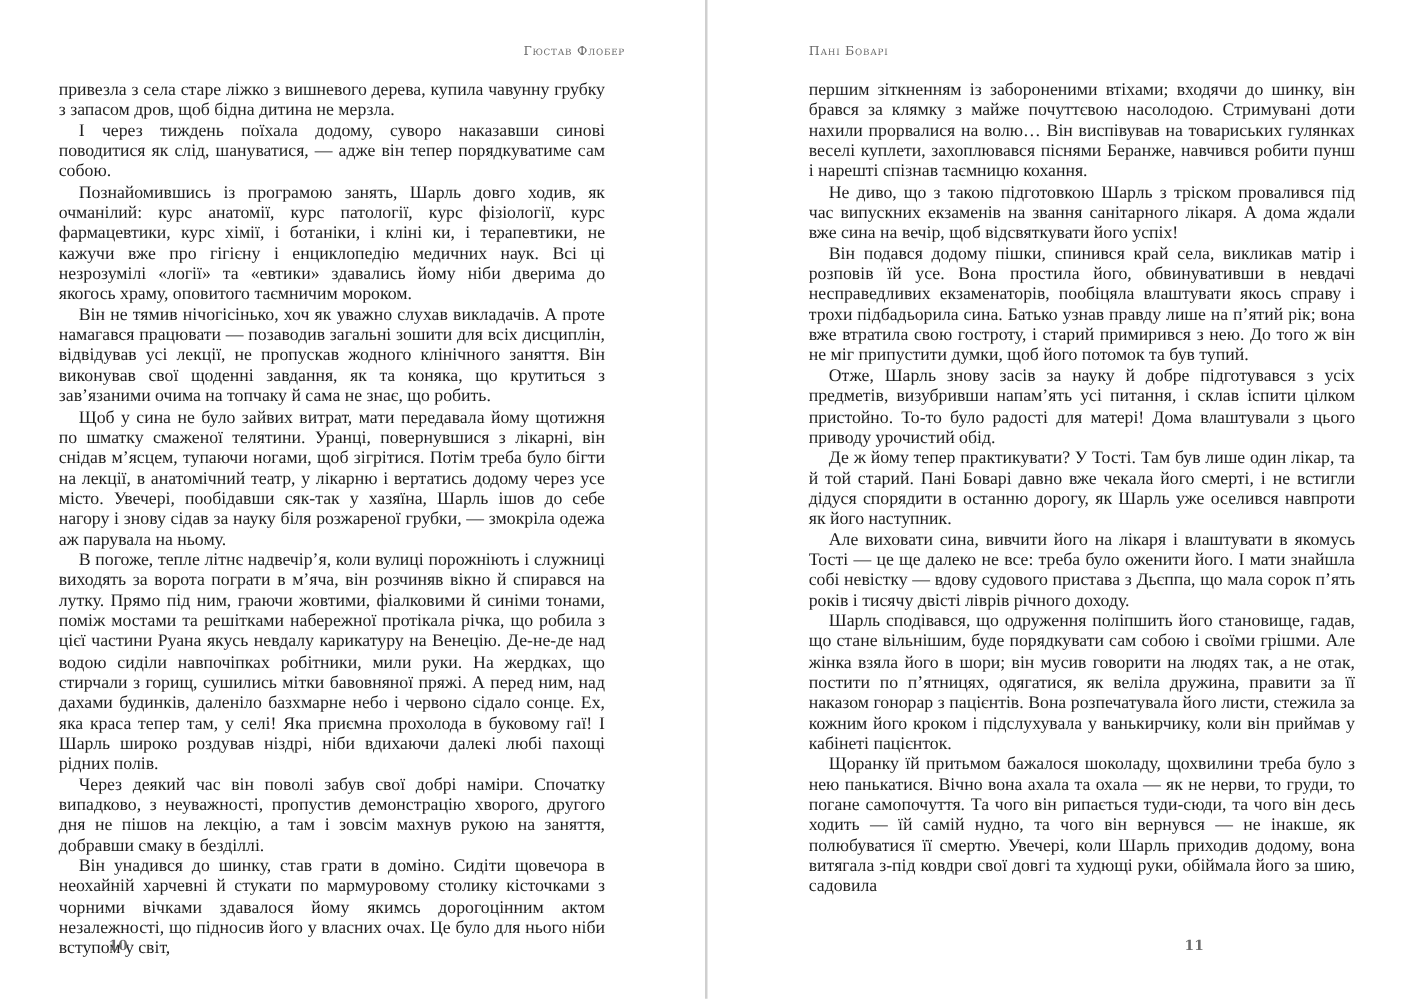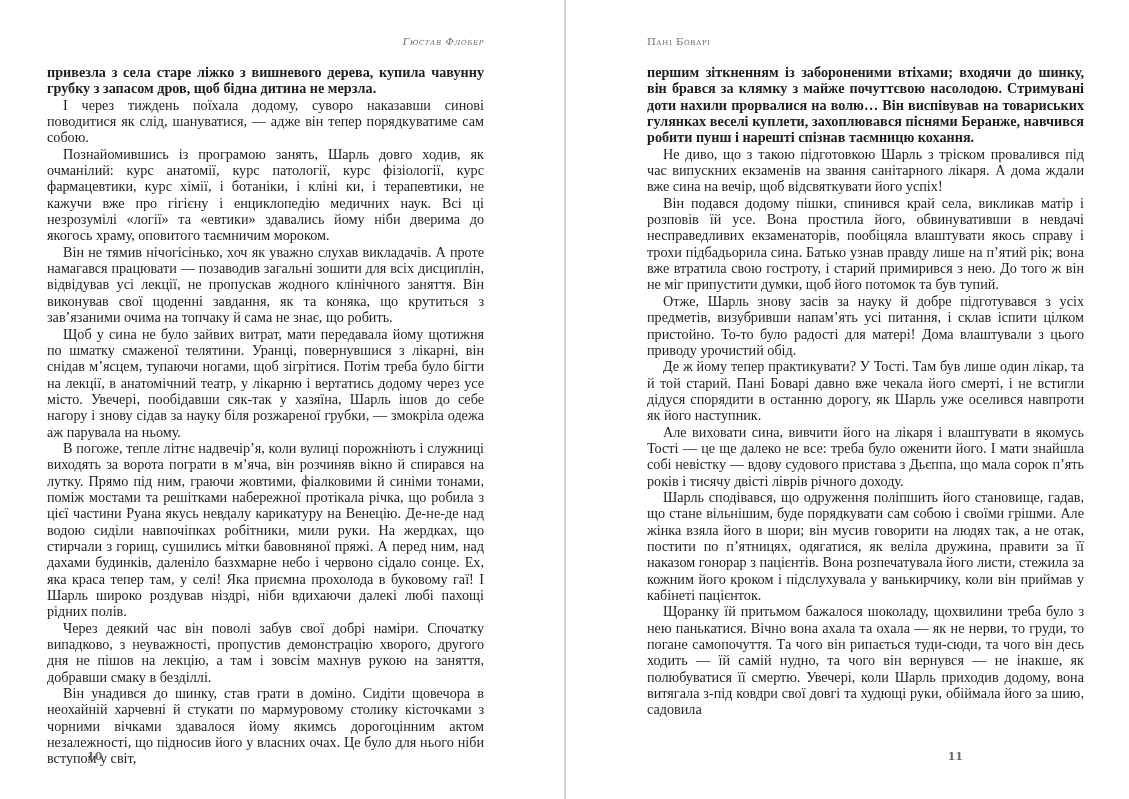--- a/index.html
+++ b/index.html
@@ -7,31 +7,31 @@
   .spread { position: absolute; left: 0; top: 0; width: 1129px; height: 799px; background: #fff; }
   .gutter { position: absolute; left: 564px; top: 0; width: 2px; height: 799px; background: #cfcfcf; }
   .page { position: absolute; top: 0; height: 799px; }
   .page.left { left: 0; width: 564px; }
   .page.right { left: 566px; width: 447px; }
   .running-head {
     position: absolute; top: 36px;
     font-family: "DejaVu Serif", serif; font-size: 10px; letter-spacing: 0.6px;
     color: #6b6b6b; font-variant: small-caps; white-space: nowrap;
   }
-  .left .running-head { right: 80px; font-style: italic; }
+  .left .running-head { right: 64px; }
   .right .running-head { left: 81px; }
   .text {
     position: absolute; top: 64px; width: 437px;
     font-family: "Liberation Serif", serif; font-size: 14.2px; line-height: 16.35px;
     color: #1e1e1e; text-align: justify; hyphens: manual;
   }
   .left .text { left: 47px; }
   .right .text { left: 81px; }
   .text p { margin: 0; text-indent: 16px; }
-  .text p.cont { text-indent: 0; font-weight: bold; }
+  .text p.cont { text-indent: 0; }
   .folio {
     position: absolute; top: 750px;
     font-family: "DejaVu Serif", serif; font-size: 11px; font-weight: bold; color: #6b6b6b;
   }
   .left .folio { left: 47px; margin-left: 40px; }
   .right .folio { right: 50px; }
 </style>
 </head>
 <body>
 

